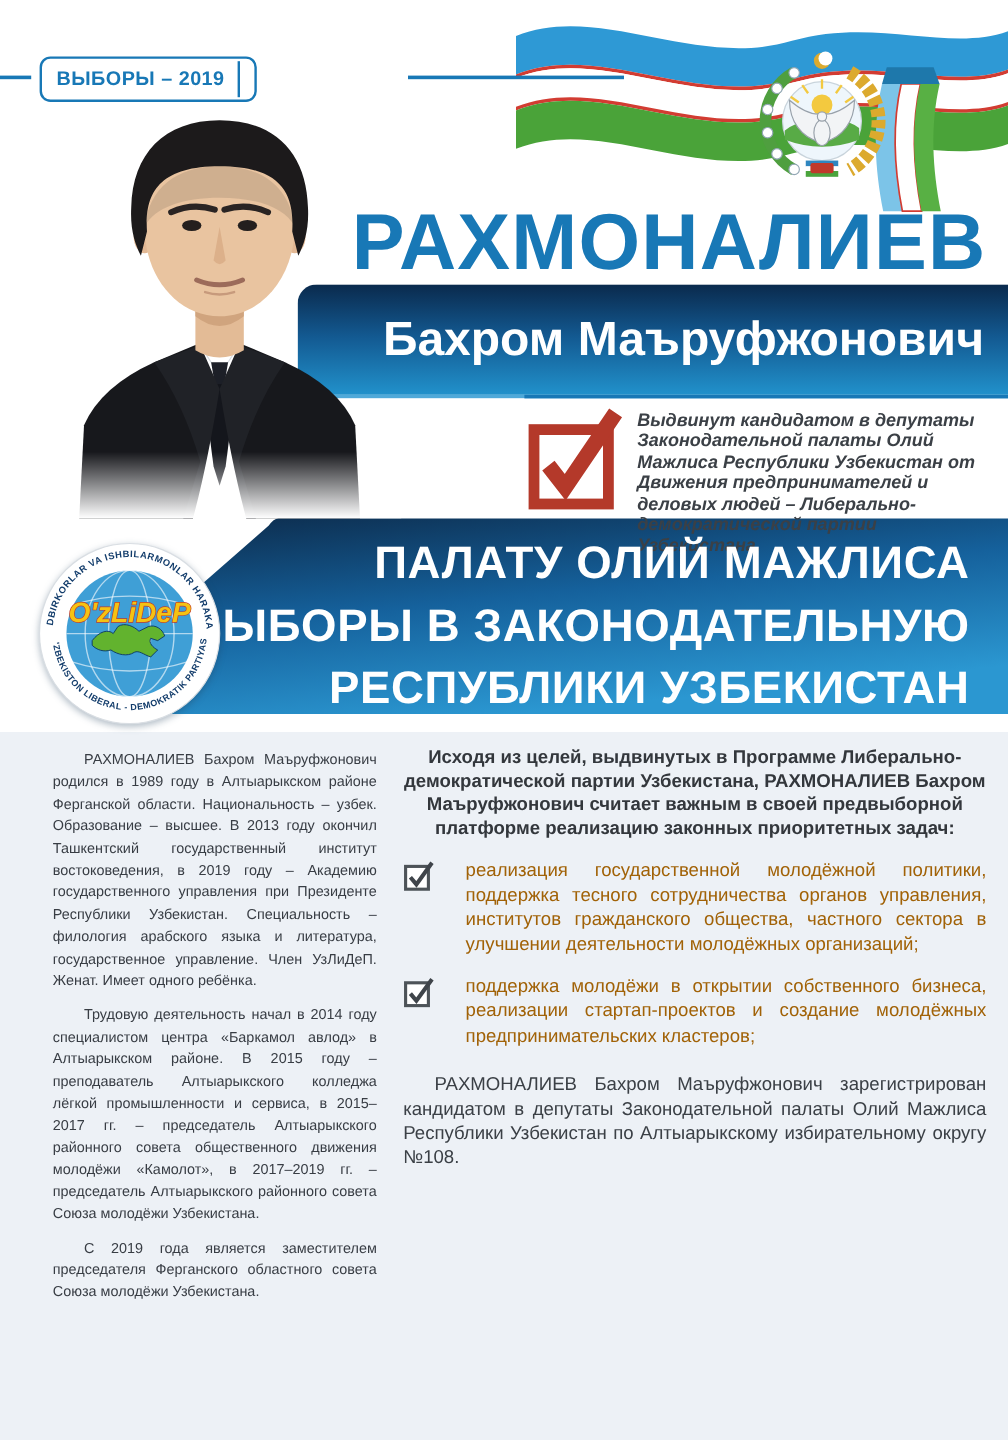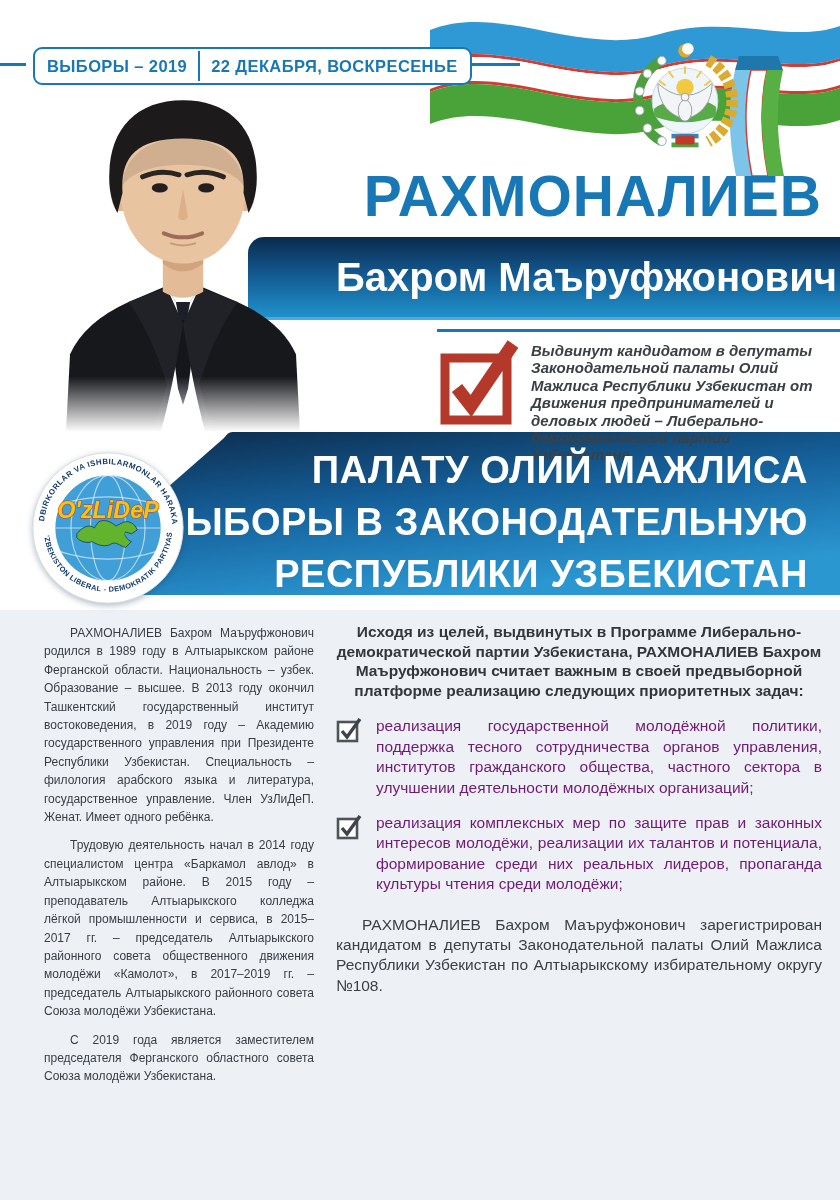--- a/index.html
+++ b/index.html
@@ -17,28 +17,28 @@
   .dash{position:absolute;height:3px;background:#1878b6;z-index:5;}
   .dash-left{left:0;top:63px;width:26px;}
   .dash-right{left:340px;top:63px;width:180px;}
   
   .ribbon{position:absolute;left:430px;top:0;width:410px;height:178px;z-index:1;}
   .emblem{position:absolute;left:627px;top:40px;width:116px;height:118px;z-index:2;}
   
   .photo{position:absolute;left:30px;top:84px;width:306px;height:348px;z-index:4;}
   
   .surname{
-    position:absolute;right:18px;top:163px;z-index:3;font-weight:bold;font-size:57px;
+    position:absolute;right:18px;top:163px;z-index:3;font-weight:bold;font-size:66px;
     color:#1878b6;letter-spacing:1px;white-space:nowrap;margin-left:30px;
   }
   .name-band{
-    position:absolute;left:248px;right:0;top:237px;height:83px;z-index:2;
+    position:absolute;left:248px;right:0;top:237px;height:95px;z-index:2;
     background:linear-gradient(180deg,#0a2a4d 0%,#135a92 48%,#2191cb 100%);
     border-top-left-radius:16px;border-bottom:3px solid #4fa9d9;
-    display:flex;align-items:center;justify-content:flex-end;padding-right:3px;box-sizing:border-box;
+    display:flex;align-items:center;justify-content:flex-end;padding-right:20px;box-sizing:border-box;
   }
   .name-band span{color:#fff;font-weight:bold;font-size:40px;white-space:nowrap;}
   .thin-line{position:absolute;left:437px;right:0;top:329px;height:3px;background:#1878b6;z-index:2;}
   
   .nomination{position:absolute;left:437px;top:334px;width:395px;z-index:3;display:flex;}
   .ballot-box{width:84px;height:92px;flex:0 0 84px;margin-top:2px;}
   .nom-text{
     margin-left:10px;width:296px;font-weight:bold;font-style:italic;font-size:15px;
     line-height:17.4px;color:#3b4046;margin-top:8px;
   }
@@ -54,36 +54,35 @@
   .left-col{position:absolute;left:44px;top:624px;width:270px;z-index:2;}
   .left-col p{
     margin:0 0 10px 0;font-size:12px;line-height:18.4px;text-align:justify;text-indent:26px;color:#383d44;
   }
   .right-col{position:absolute;left:336px;top:622px;width:486px;z-index:2;}
   .intro{
     font-weight:bold;font-size:15.5px;line-height:19.6px;text-align:center;color:#33373c;margin:0 0 16px 0;
   }
   .item{display:flex;margin-bottom:15px;}
   .item .cbx{width:27px;height:27px;flex:0 0 27px;margin-top:1px;}
-  .item .itxt{margin-left:13px;font-size:15.5px;line-height:20.4px;text-align:justify;color:#701a75;}
+  .item .itxt{margin-left:25px;font-size:15.5px;line-height:20.4px;text-align:justify;color:#a16207;}
   .closing{
     margin-top:20px;font-size:15.5px;line-height:20.4px;text-align:justify;text-indent:26px;color:#3b4046;
   }
 </style>
 </head>
 <body>
 
 <div class="poster">
 
   <div class="dash dash-left"></div>
   <div class="dash dash-right"></div>
   <div class="badge">
     <span>ВЫБОРЫ – 2019</span>
     <div class="bdiv"></div>
-    <span>22 ДЕКАБРЯ, ВОСКРЕСЕНЬЕ</span>
   </div>
 
   <svg class="ribbon" viewBox="0 0 410 178" aria-hidden="true">
     <path d="M0,30 C70,2 150,58 230,34 C300,14 360,44 410,26 L410,58 C360,76 300,46 230,66 C150,90 70,34 0,62 Z" fill="#2e99d5"></path>
     <path d="M0,62 C70,34 150,90 230,66 C300,46 360,76 410,58 L410,61 C360,79 300,49 230,69 C150,93 70,37 0,65 Z" fill="#d23c32"></path>
     <path d="M0,65 C70,37 150,93 230,69 C300,49 360,79 410,61 L410,85 C360,103 300,73 230,93 C150,117 70,61 0,89 Z" fill="#ffffff"></path>
     <path d="M0,89 C70,61 150,117 230,93 C300,73 360,103 410,85 L410,88 C360,106 300,76 230,96 C150,120 70,64 0,92 Z" fill="#d23c32"></path>
     <path d="M0,92 C70,64 150,120 230,96 C300,76 360,106 410,88 L410,120 C360,138 300,108 230,128 C150,152 70,96 0,124 Z" fill="#4aa339"></path>
 
     <g>
@@ -227,38 +226,38 @@
 
   <div class="panel"></div>
 
   <div class="left-col">
     <p>РАХМОНАЛИЕВ Бахром Маъруфжонович родился в 1989 году в Алтыарыкском районе Ферганской области. Национальность – узбек. Образование – высшее. В 2013 году окончил Ташкентский государственный институт востоковедения, в 2019 году – Академию государственного управления при Президенте Республики Узбекистан. Специальность – филология арабского языка и литература, государственное управление. Член УзЛиДеП. Женат. Имеет одного ребёнка.</p>
     <p>Трудовую деятельность начал в 2014 году специалистом центра «Баркамол авлод» в Алтыарыкском районе. В 2015 году – преподаватель Алтыарыкского колледжа лёгкой промышленности и сервиса, в 2015–2017 гг. – председатель Алтыарыкского районного совета общественного движения молодёжи «Камолот», в 2017–2019 гг. – председатель Алтыарыкского районного совета Союза молодёжи Узбекистана.</p>
     <p>С 2019 года является заместителем председателя Ферганского областного совета Союза молодёжи Узбекистана.</p>
   </div>
 
   <div class="right-col">
-    <p class="intro">Исходя из целей, выдвинутых в Программе Либерально-демократической партии Узбекистана, РАХМОНАЛИЕВ Бахром Маъруфжонович считает важным в своей предвыборной платформе реализацию следующих приоритетных задач:</p>
+    <p class="intro">Исходя из целей, выдвинутых в Программе Либерально-демократической партии Узбекистана, РАХМОНАЛИЕВ Бахром Маъруфжонович считает важным в своей предвыборной платформе реализацию законных приоритетных задач:</p>
 
     <div class="item">
       <svg class="cbx" viewBox="0 0 27 27" aria-hidden="true">
         <rect x="2" y="5" width="19" height="19" fill="#fff" stroke="#4d5358" stroke-width="2.6"></rect>
         <path d="M6,14 L11,20 L24,2" fill="none" stroke="#3f444a" stroke-width="3.4"></path>
       </svg>
       <div class="itxt">реализация государственной молодёжной политики, поддержка тесного сотрудничества органов управления, институтов гражданского общества, частного сектора в улучшении деятельности молодёжных организаций;</div>
     </div>
 
 
-
     <div class="item">
       <svg class="cbx" viewBox="0 0 27 27" aria-hidden="true">
         <rect x="2" y="5" width="19" height="19" fill="#fff" stroke="#4d5358" stroke-width="2.6"></rect>
         <path d="M6,14 L11,20 L24,2" fill="none" stroke="#3f444a" stroke-width="3.4"></path>
       </svg>
-      <div class="itxt">реализация комплексных мер по защите прав и законных интересов молодёжи, реализации их талантов и потенциала, формирование среди них реальных лидеров, пропаганда культуры чтения среди молодёжи;</div>
+      <div class="itxt">поддержка молодёжи в открытии собственного бизнеса, реализации стартап-проектов и создание молодёжных предпринимательских кластеров;</div>
     </div>
 
 
+
     <p class="closing">РАХМОНАЛИЕВ Бахром Маъруфжонович зарегистрирован кандидатом в депутаты Законодательной палаты Олий Мажлиса Республики Узбекистан по Алтыарыкскому избирательному округу №108.</p>
 
   </div>
 
 </div>
 
 </body></html>

